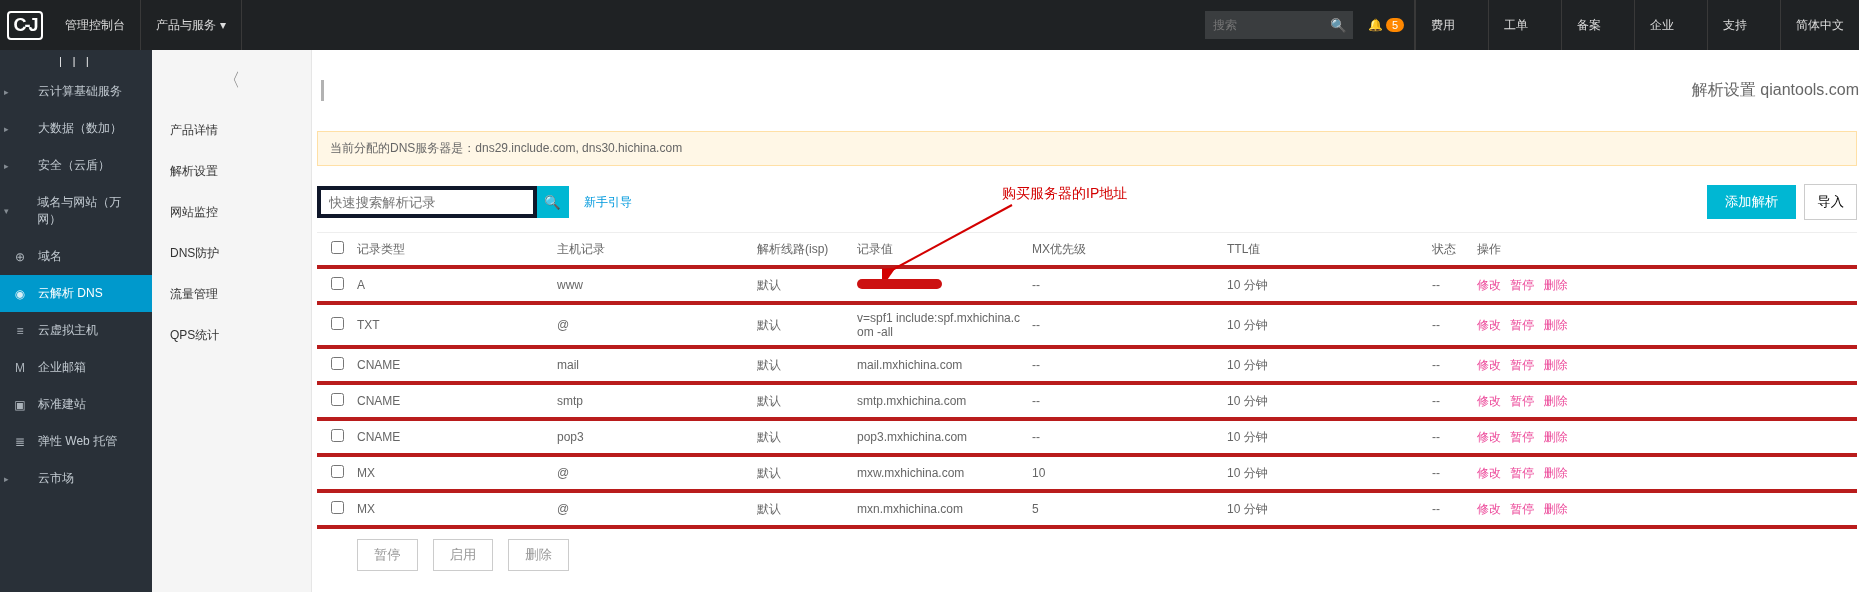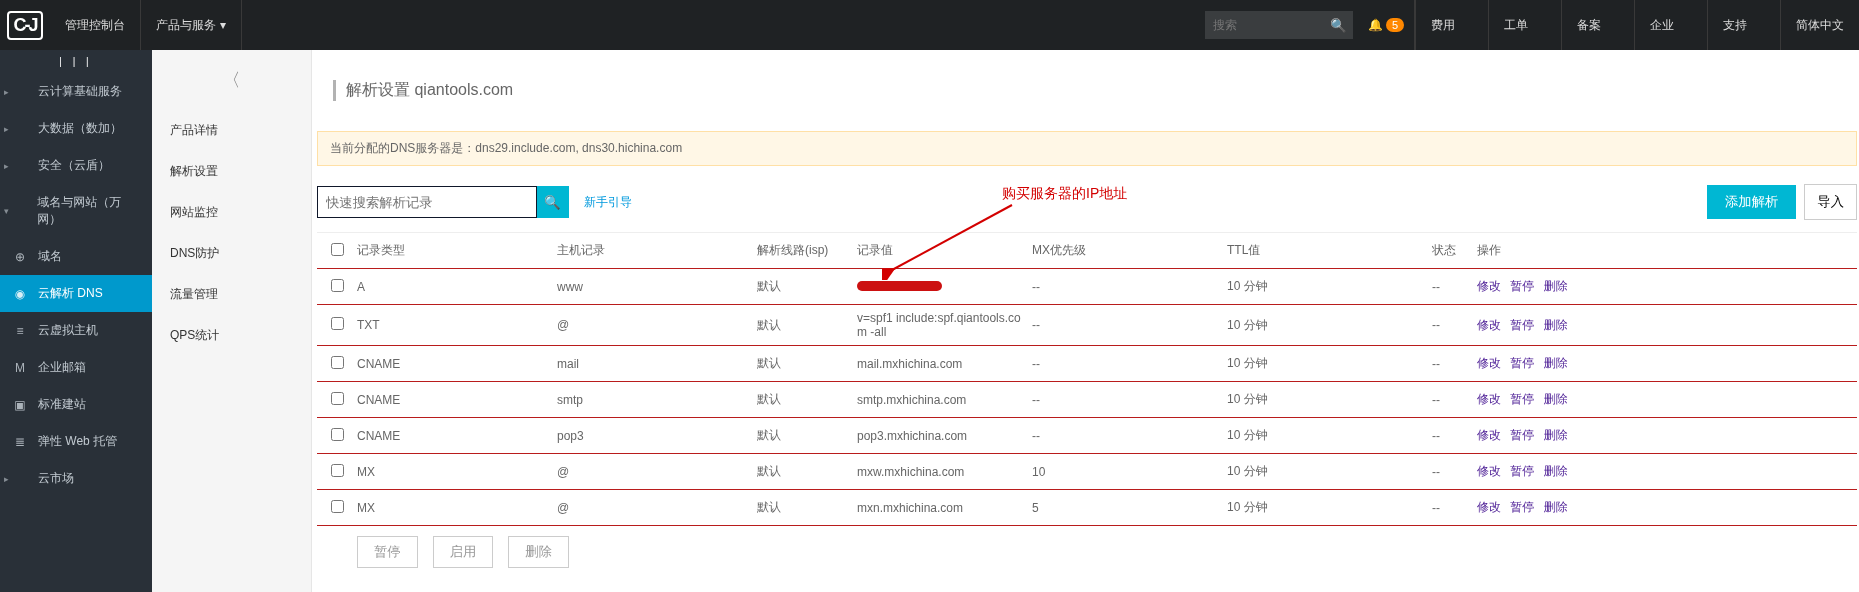--- a/index.html
+++ b/index.html
@@ -30,46 +30,46 @@
 .sidebar .sb-icon { width: 16px; margin-right: 10px; text-align: center; font-size: 12px; opacity: .85; }
 .sidebar .sb-caret { position: absolute; left: 4px; font-size: 9px; opacity: .6; }
 
 
 .subnav { width: 160px; background: #f5f5f5; border-right: 1px solid #e6e6e6; }
 .subnav .back { padding: 18px 0; text-align: center; color: #888; font-size: 18px; cursor: pointer; }
 .subnav .sn-item { padding: 12px 18px; color: #333; cursor: pointer; }
 
 
 .main { flex: 1; background: #fff; padding: 18px 0 0 5px; position: relative; overflow: hidden; }
-.main .crumb { border-left: 3px solid #b2b2b2; padding-left: 10px; font-size: 16px; color: #666; margin: 12px 0 30px 16px; }
+.main .crumb { border-left: 3px solid #b2b2b2; padding-left: 10px; font-size: 16px; color: #666; margin: 12px 0 30px 4px; text-align: right; }
 .main .alert { background: #fff7e6; border: 1px solid #ffe0a6; padding: 8px 12px; color: #666; width: 1540px; margin-bottom: 18px; }
 .main .toolbar-row { display: flex; align-items: center; width: 1540px; margin-bottom: 12px; }
 .main .quick-search { display: flex; }
-.main .quick-search input { width: 220px; height: 32px; border: 1px solid #0f172a; padding: 0 8px; }
+.main .quick-search input { width: 220px; height: 32px; border: 4px solid #0f172a; padding: 0 8px; }
 .main .quick-search button { width: 32px; height: 32px; background: #00b7d3; border: none; color: #fff; cursor: pointer; }
 .main .guide-link { color: #0099dd; margin-left: 15px; cursor: pointer; }
 .main .tb-spacer { flex: 1; }
 .main .btn-primary { background: #00b7d3; color: #fff; border: none; padding: 8px 18px; cursor: pointer; margin-right: 8px; }
 .main .btn-outline { background: #fff; border: 1px solid #ccc; padding: 8px 12px; cursor: pointer; }
 
 
 .tbl { width: 1540px; border-top: 1px solid #eee; }
-.tbl .tr { display: flex; align-items: center; border-bottom: 1px solid #b91c1c; min-height: 36px; padding: 6px 0; }
+.tbl .tr { display: flex; align-items: center; border-bottom: 4px solid #b91c1c; min-height: 36px; padding: 6px 0; }
 .tbl .hd { color: #555; font-weight: normal; background: #fff; min-height: 36px; }
 .tbl .cb { width: 40px; text-align: center; }
 .tbl .cb input { cursor: pointer; }
 .tbl .c-type   { width: 200px; }
 .tbl .c-host   { width: 200px; }
 .tbl .c-isp    { width: 100px; }
 .tbl .c-val    { width: 175px; word-break: break-all; padding-right: 8px; }
 .tbl .c-prio   { width: 195px; }
 .tbl .c-ttl    { width: 205px; }
 .tbl .c-status { width: 45px; }
 .tbl .c-ops    { flex: 1; }
-.tbl .c-ops a { color: #4c1d95; margin-right: 6px; cursor: pointer; }
+.tbl .c-ops a { color: #ec4899; margin-right: 6px; cursor: pointer; }
 .tbl .tr .cell { color: #666; }
 .tbl .hidden-ip { display: inline-block; width: 85px; height: 10px; background: #cc1111; border-radius: 5px; filter: blur(0.5px); }
 .tbl .footer-btns { padding: 10px 0 0 40px; display: flex; gap: 15px; }
 .tbl .footer-btns button { background: #fff; border: 1px solid #ccc; padding: 6px 16px; cursor: pointer; color: #999; }
 
 
 .annot-text { position: absolute; color: #d30000; font-size: 14px; }
 .annot-arrow { position: absolute; }
 
 </style>
@@ -240,21 +240,21 @@
             <div class="c-prio cell">--</div>
             <div class="c-ttl cell">10 分钟</div>
             <div class="c-status cell">--</div>
             <div class="c-ops cell"><a>修改</a> <a>暂停</a> <a>删除</a></div>
           </div>
           <div class="tr">
             <div class="cb"><input type="checkbox" style=""></div>
             <div class="c-type cell">TXT</div>
             <div class="c-host cell">@</div>
             <div class="c-isp cell">默认</div>
-            <div class="c-val cell">v=spf1 include:spf.qiantools.com -all</div>
+            <div class="c-val cell">v=spf1 include:spf.mxhichina.com -all</div>
             <div class="c-prio cell">--</div>
             <div class="c-ttl cell">10 分钟</div>
             <div class="c-status cell">--</div>
             <div class="c-ops cell"><a>修改</a> <a>暂停</a> <a>删除</a></div>
           </div>
           <div class="tr">
             <div class="cb"><input type="checkbox" style=""></div>
             <div class="c-type cell">CNAME</div>
             <div class="c-host cell">mail</div>
             <div class="c-isp cell">默认</div>

